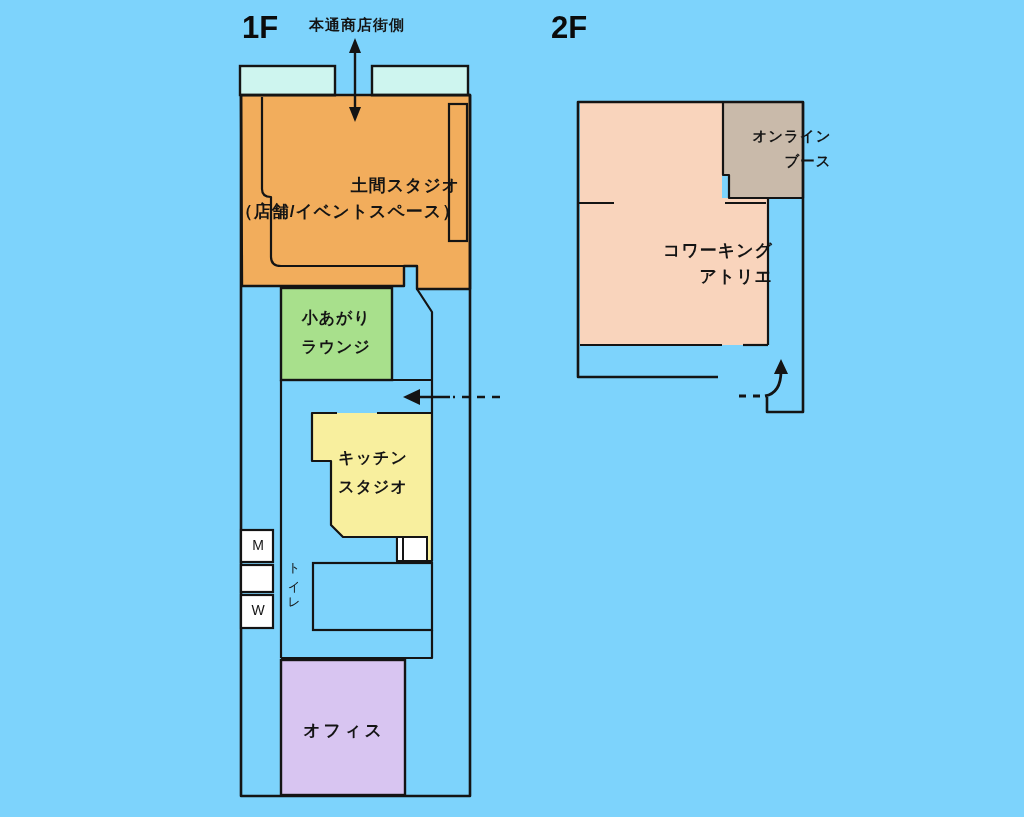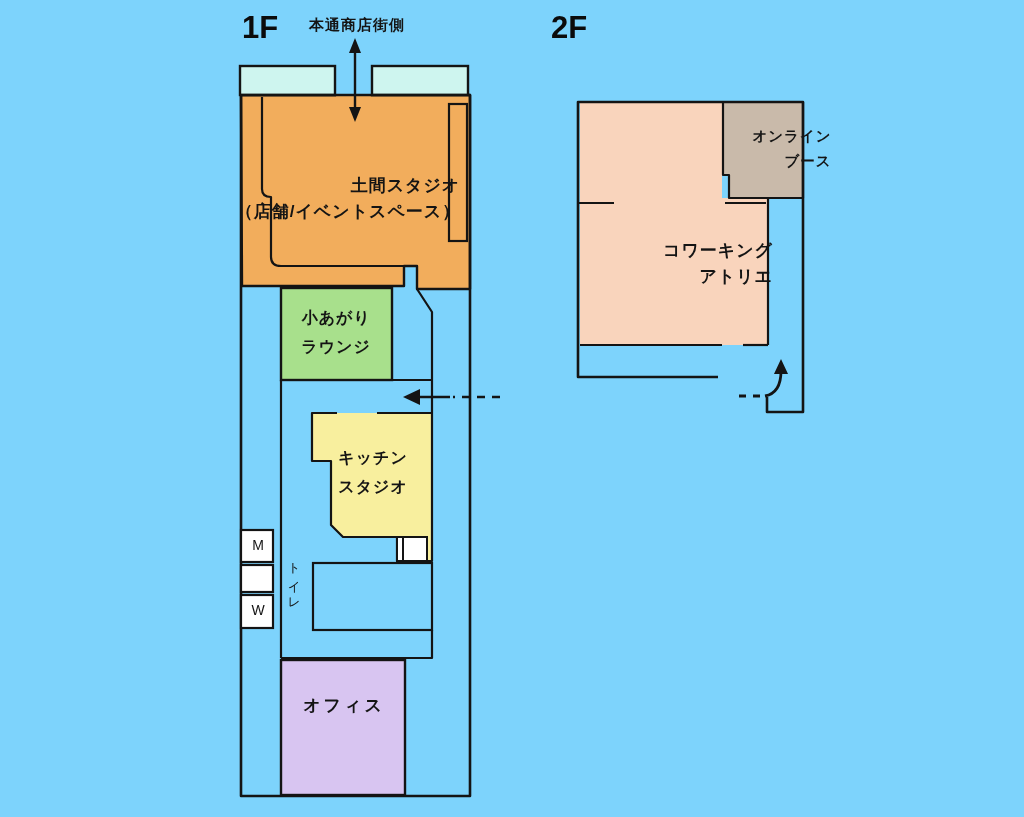--- a/index.html
+++ b/index.html
@@ -126,21 +126,21 @@
 
   <div class="lbl room-mid" style="left:336px;top:333px;">小あがり
 ラウンジ</div>
 
   <div class="lbl wc" style="left:258px;top:546px;">M</div>
 
   <div class="lbl wc" style="left:258px;top:611px;">W</div>
 
   <div class="lbl vertical" style="left:294px;top:580px;">トイレ</div>
 
-  <div class="lbl room-big office-lbl" style="left:344px;top:706px;">オフィス</div>
+  <div class="lbl room-big office-lbl" style="left:344px;top:731px;">オフィス</div>
 
   <div class="floor-title" style="left:551px;top:12px;">2F</div>
 
   <div class="lbl room-big" style="left:671px;top:264px;margin-left:47px;">コワーキング
 アトリエ</div>
 
   <div class="lbl room-small" style="left:764px;top:149px;">オンライン
 ブース</div>
 
 </div>

